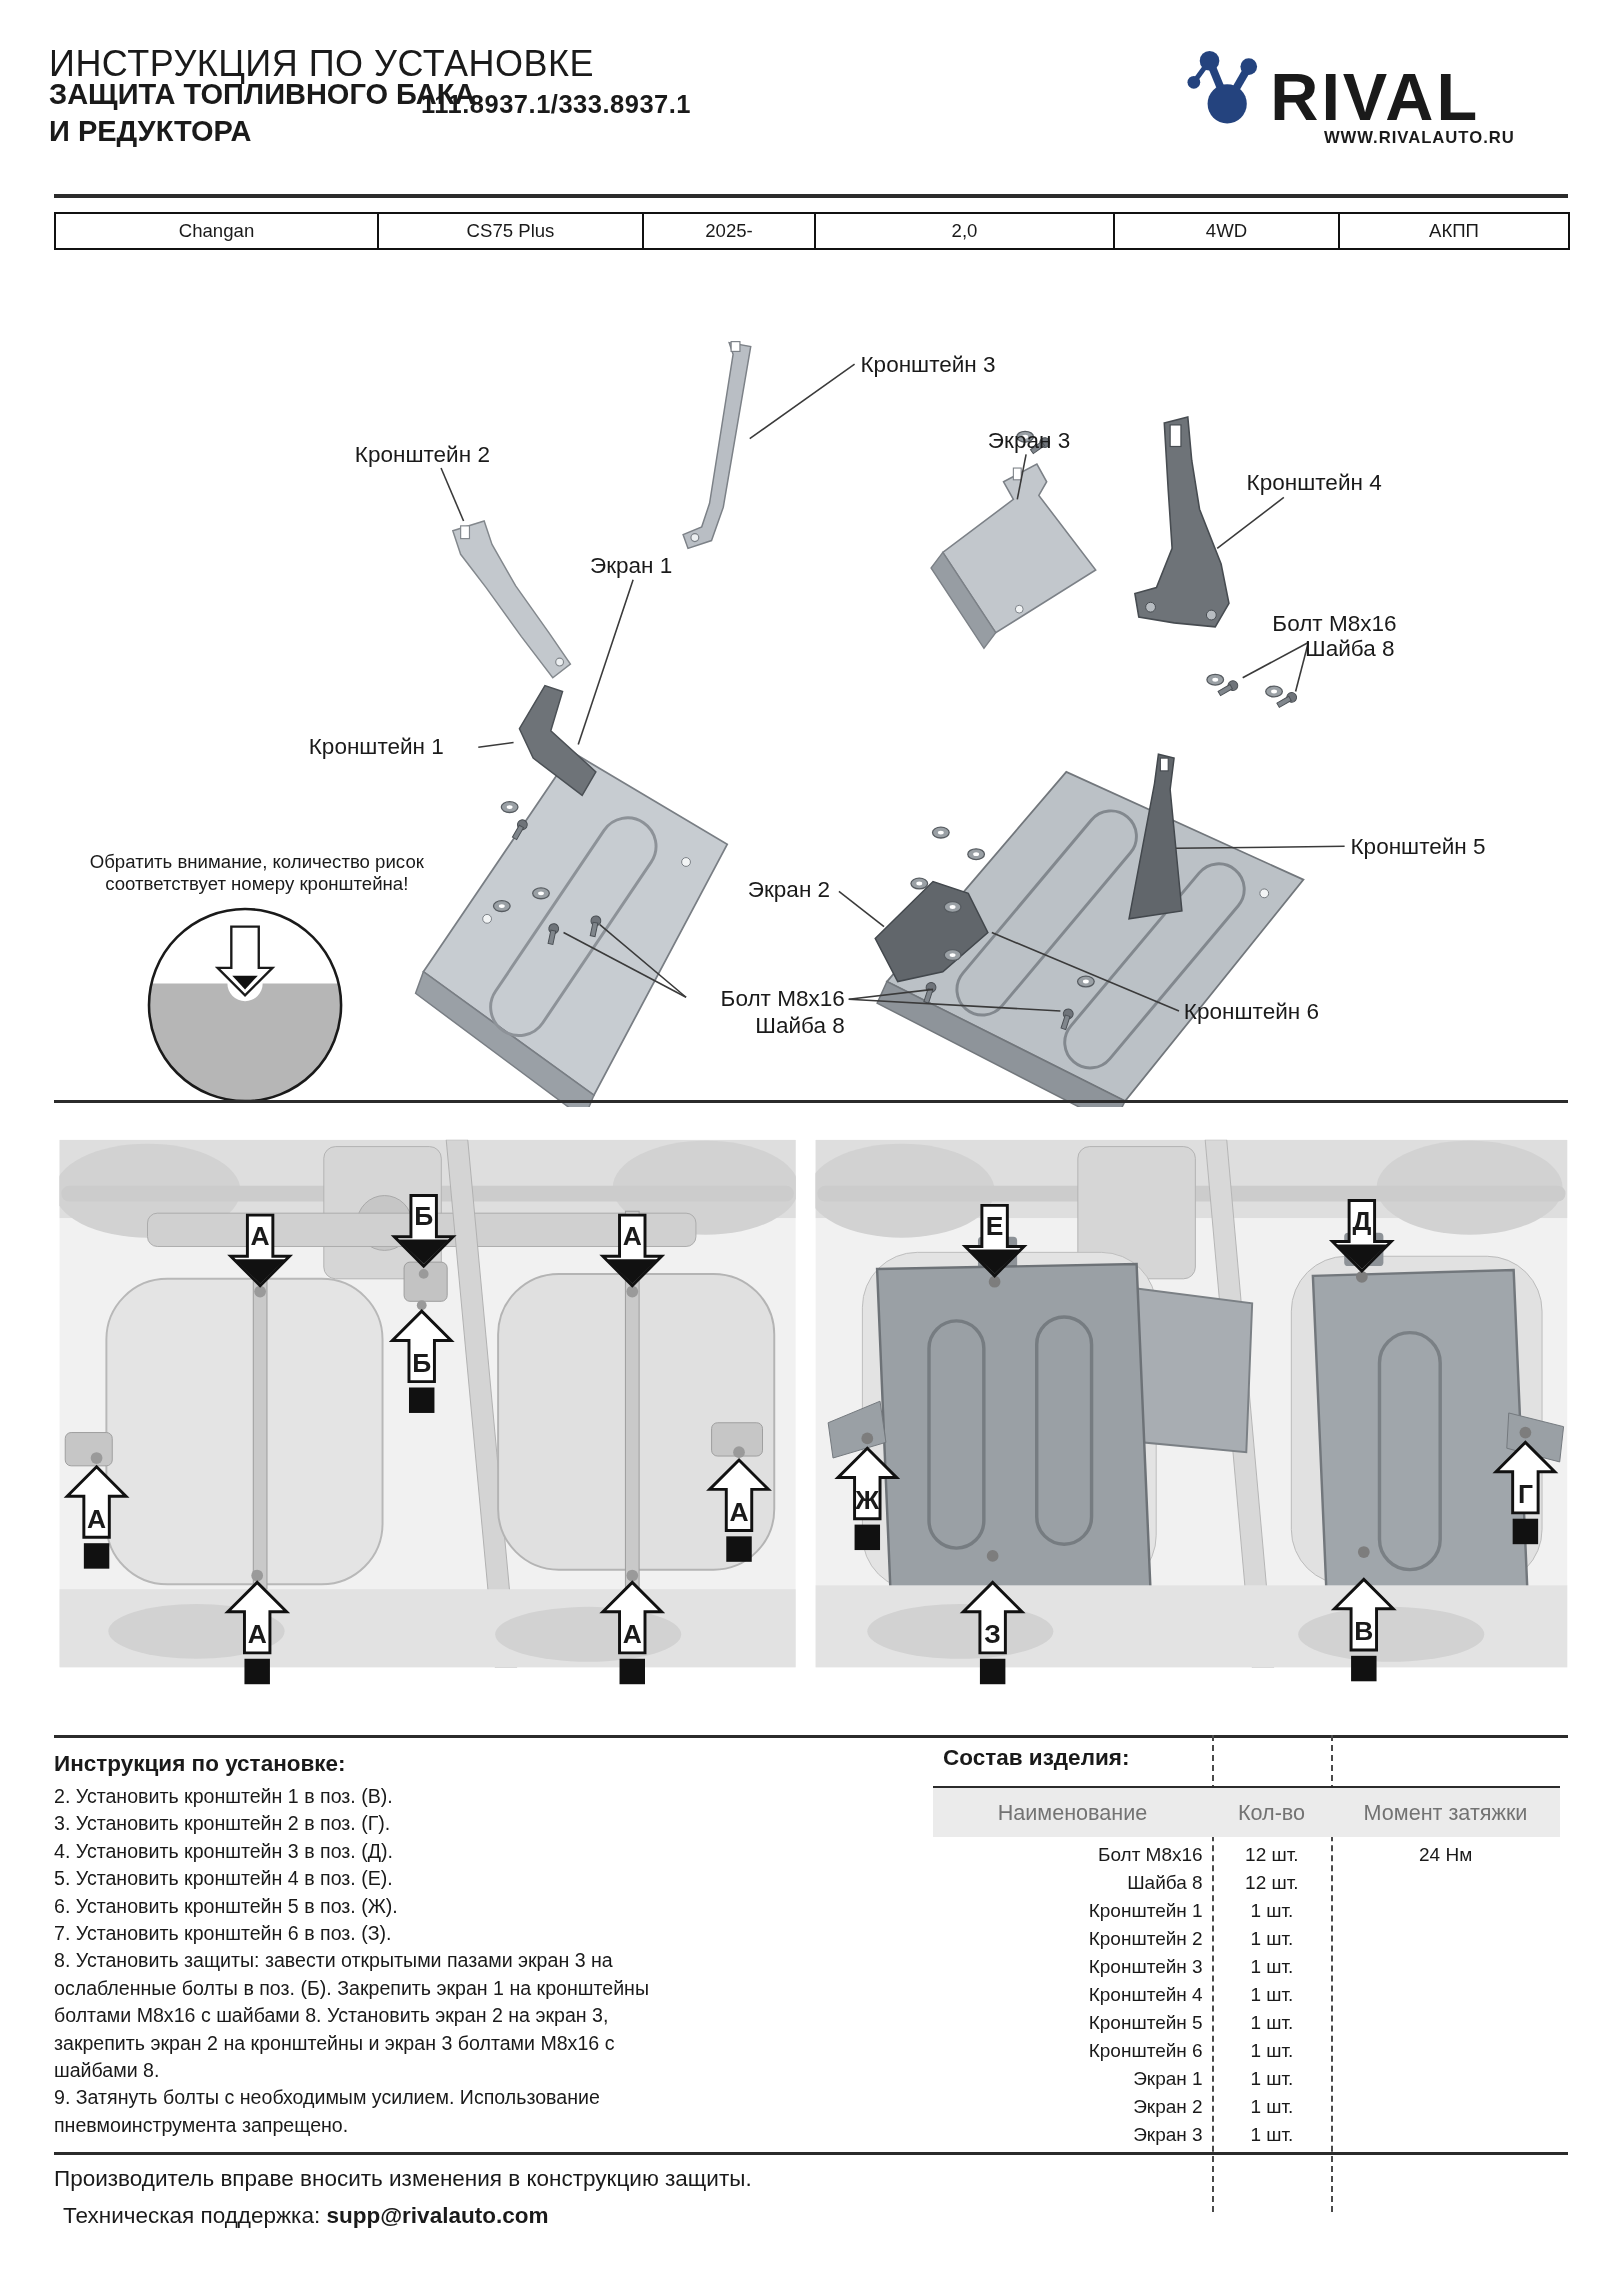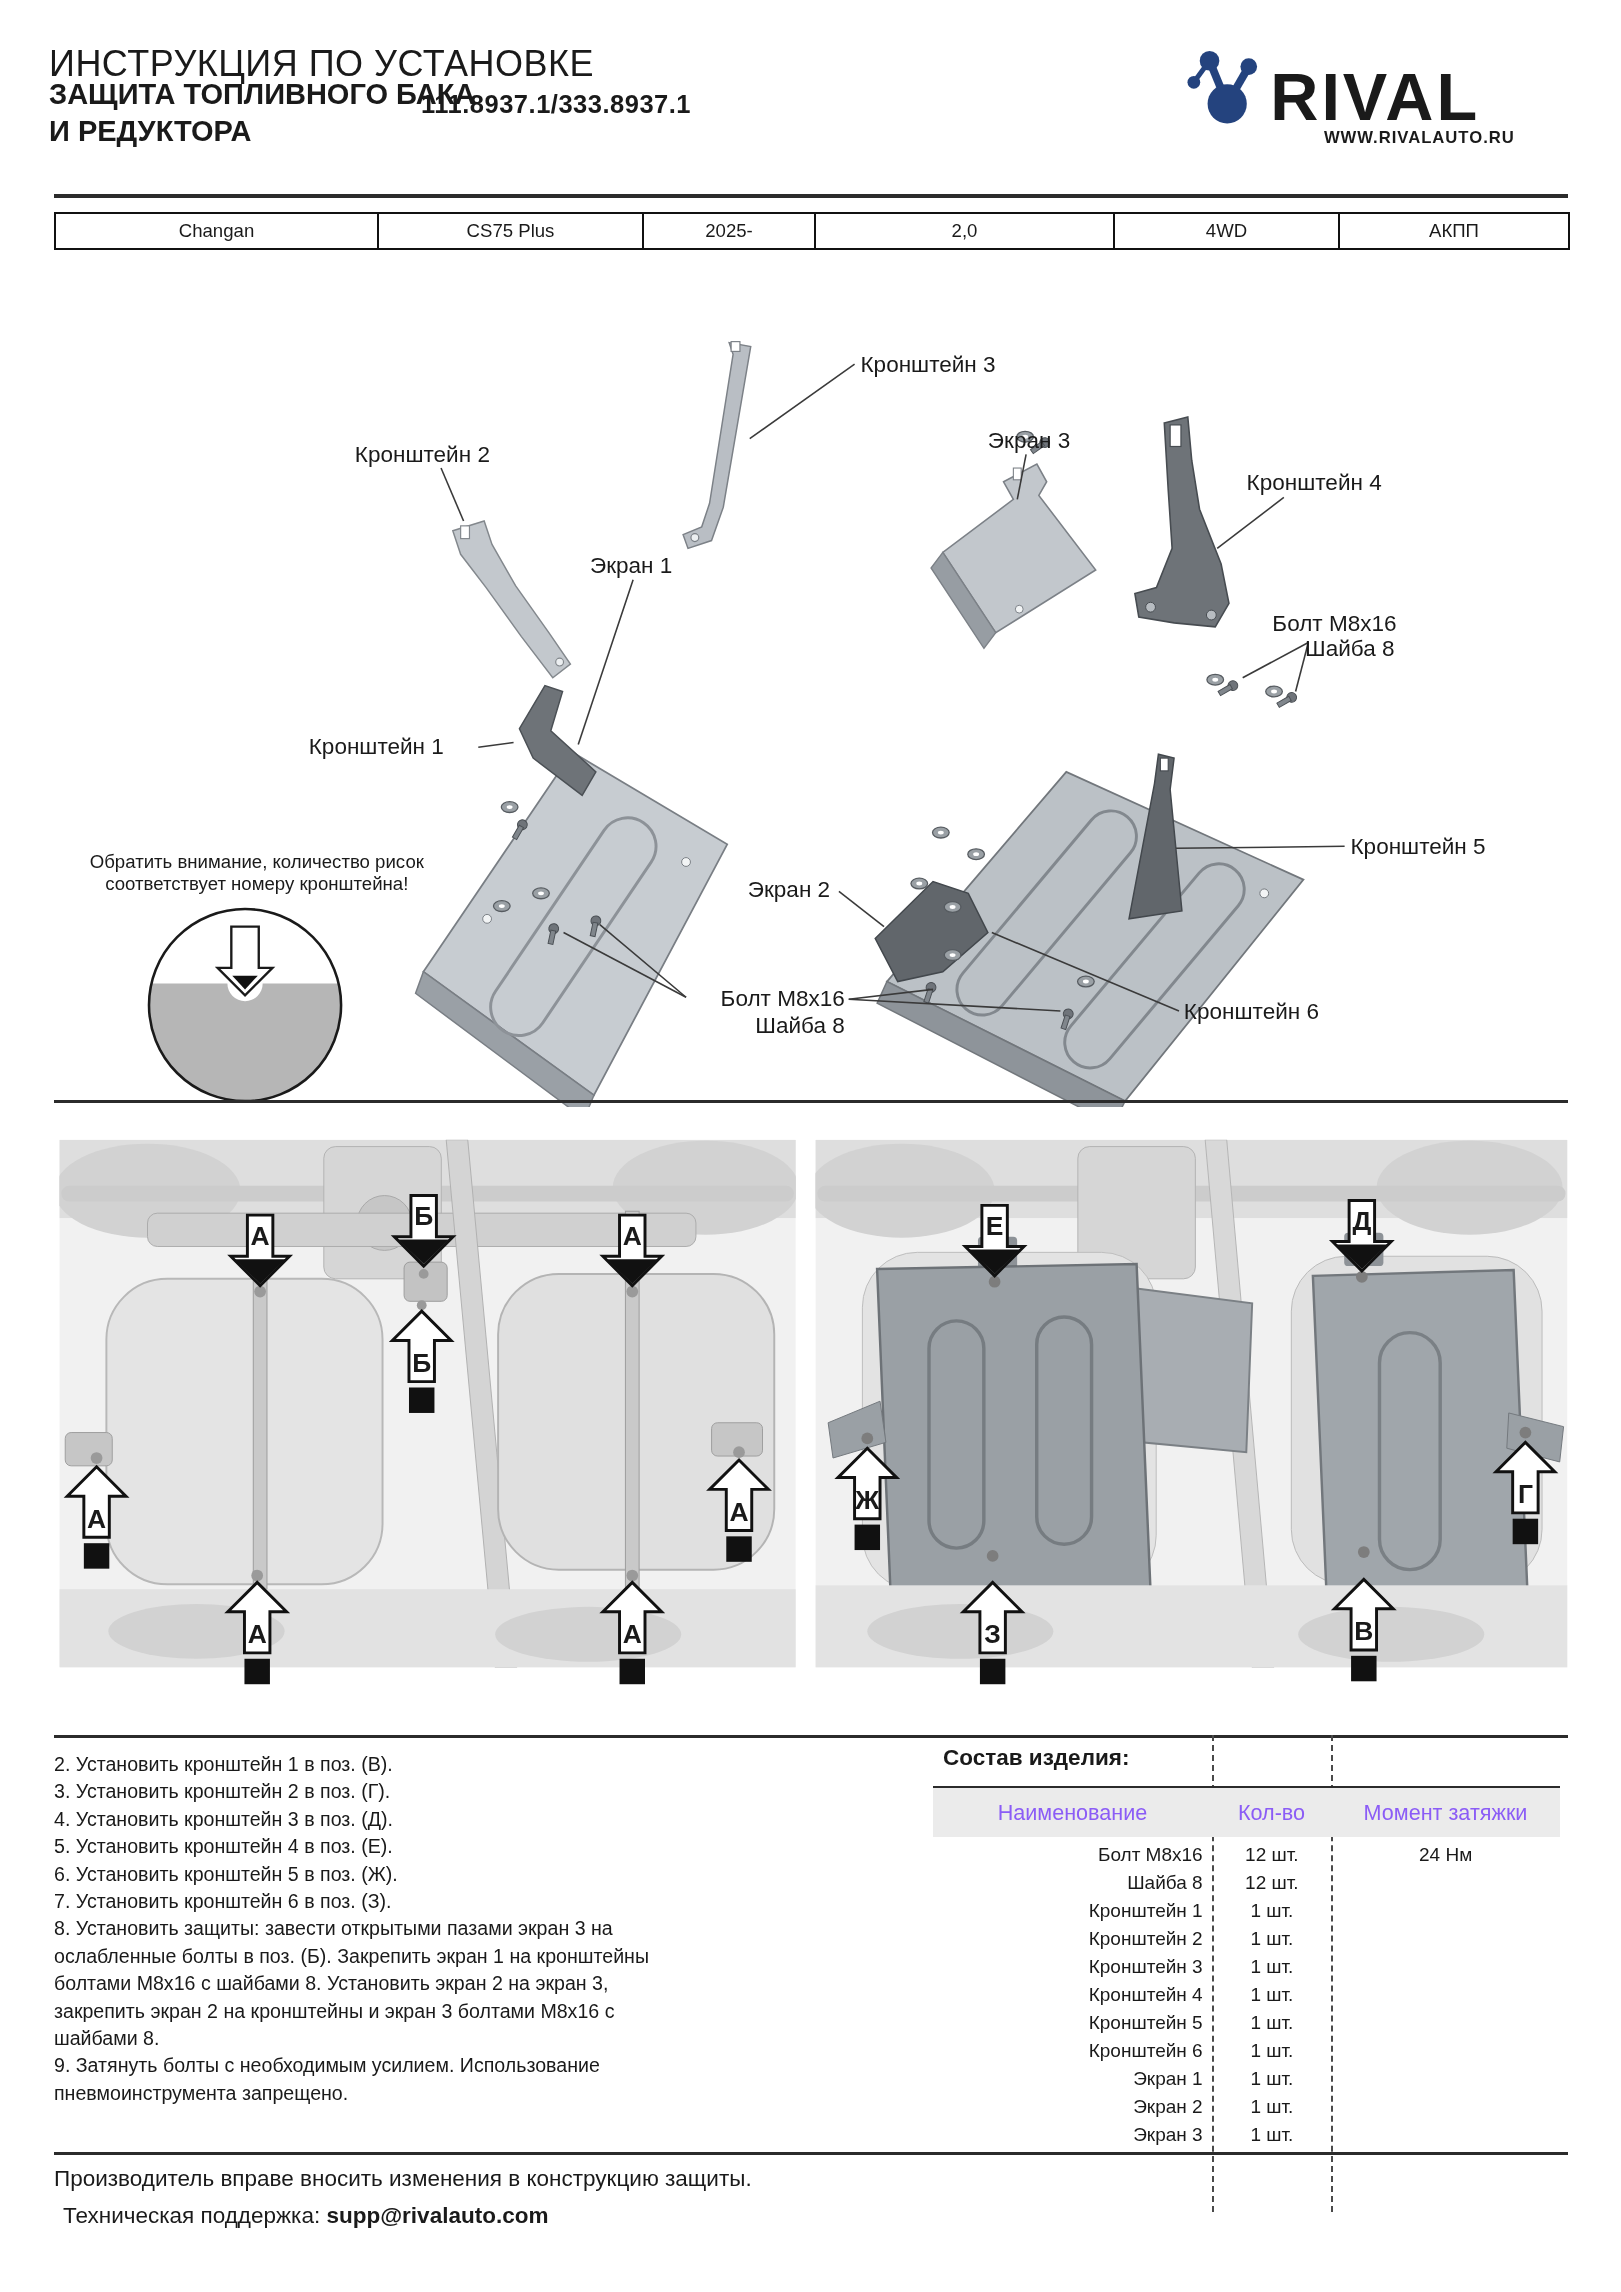--- a/index.html
+++ b/index.html
@@ -27,21 +27,21 @@
   .leader{stroke:#3a3a3a;stroke-width:1.6;fill:none;}
   
   .instr{left:54px;top:1751px;width:627px;}
   .instr-h{font-size:22.5px;font-weight:bold;margin:0 0 5.9px 0;}
   .instr-step{font-size:19.6px;line-height:27.4px;}
   
   .parts-h{left:943px;top:1745px;font-size:22.5px;font-weight:bold;}
   .dashv{position:absolute;top:1735px;height:477px;width:0;border-left:2px dashed #4a4a4a;}
   .parts-thinline{position:absolute;left:933px;top:1786px;width:627px;height:2px;background:#2b2b2b;}
   .parts-head{position:absolute;left:933px;top:1788px;width:627px;height:49px;background:#ebebeb;display:flex;}
-  .parts-head span{font-size:21.6px;line-height:49px;text-align:center;color:#8b5cf6;}
+  .parts-head span{font-size:21.6px;line-height:49px;text-align:center;color:#737373;}
   .ph-name{width:279px;}.ph-qty{width:119px;}.ph-tq{width:229px;}
   .parts-rows{position:absolute;left:933px;top:1841px;width:627px;}
   .prow{display:flex;height:28px;}
   .prow .c-name{width:270px;text-align:right;font-size:19px;line-height:28px;padding-right:9.8px;}
   .prow .c-qty{width:119px;text-align:center;font-size:19px;line-height:28px;}
   .prow .c-tq{width:229px;text-align:center;font-size:19px;line-height:28px;}
   
   .footer1{left:54px;top:2166px;font-size:22.5px;}
   .footer2{left:54px;top:2203px;font-size:22.5px;margin-left:9px;}
   .footer2 b{font-weight:bold;}
@@ -359,20 +359,21 @@
     </g>
   <g transform="translate(1392 1612)">
     <use href="#arrowUp"></use>
       <text class="mletter" text-anchor="middle" y="62">В</text>
     </g>
 </svg>
 
 <div class="rule" style="top:1735px;height:2.9px;"></div>
 
 <div class="abs instr">
+  <p class="instr-h">Инструкция по установке:</p>
   <div class="instr-step">2. Установить кронштейн 1 в поз. (В).</div>
   <div class="instr-step">3. Установить кронштейн 2 в поз. (Г).</div>
   <div class="instr-step">4. Установить кронштейн 3 в поз. (Д).</div>
   <div class="instr-step">5. Установить кронштейн 4 в поз. (Е).</div>
   <div class="instr-step">6. Установить кронштейн 5 в поз. (Ж).</div>
   <div class="instr-step">7. Установить кронштейн 6 в поз. (З).</div>
   <div class="instr-step">8. Установить защиты: завести открытыми пазами экран 3 на ослабленные болты в поз. (Б). Закрепить экран 1 на кронштейны болтами М8х16 с шайбами 8. Установить экран 2 на экран 3, закрепить экран 2 на кронштейны и экран 3 болтами М8х16 с шайбами 8.</div>
   <div class="instr-step">9. Затянуть болты с необходимым усилием. Использование пневмоинструмента запрещено.</div>
 </div>
 

